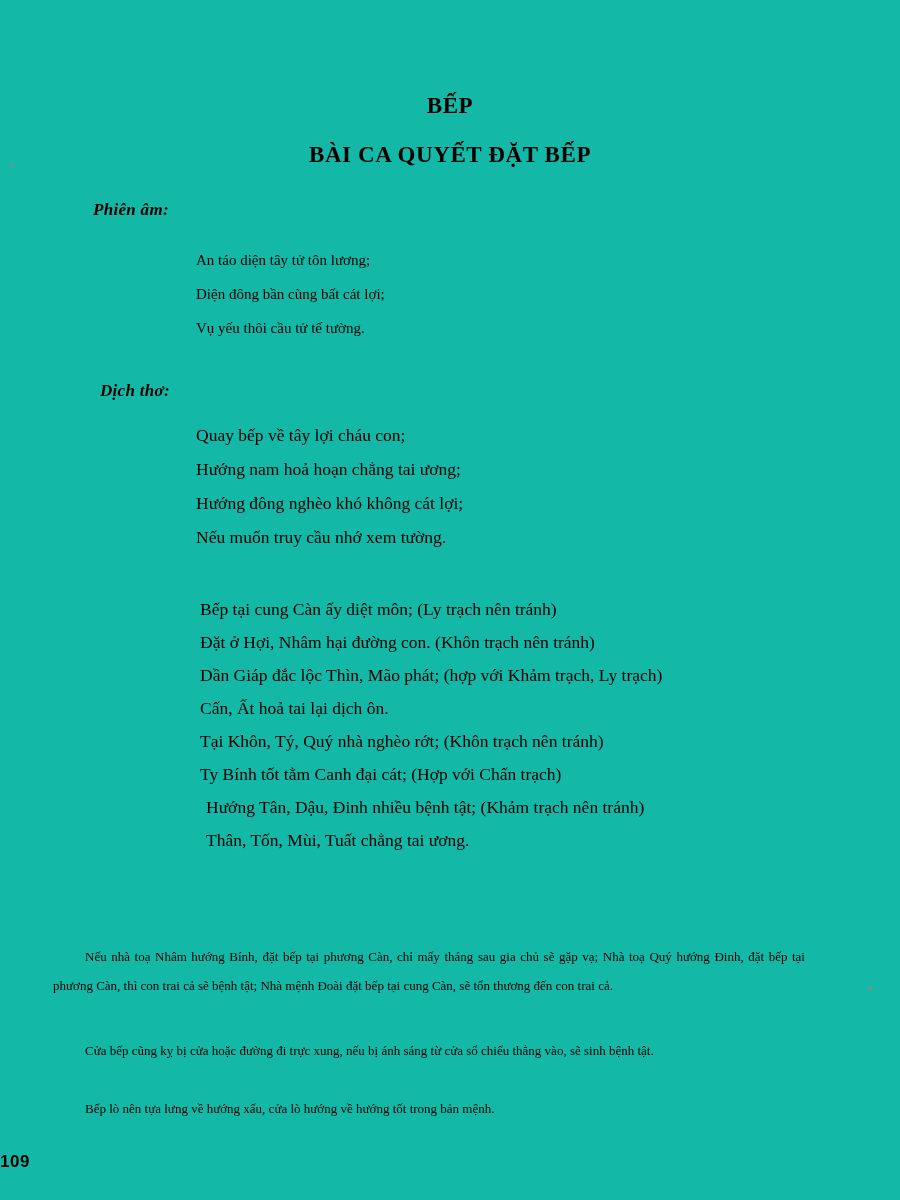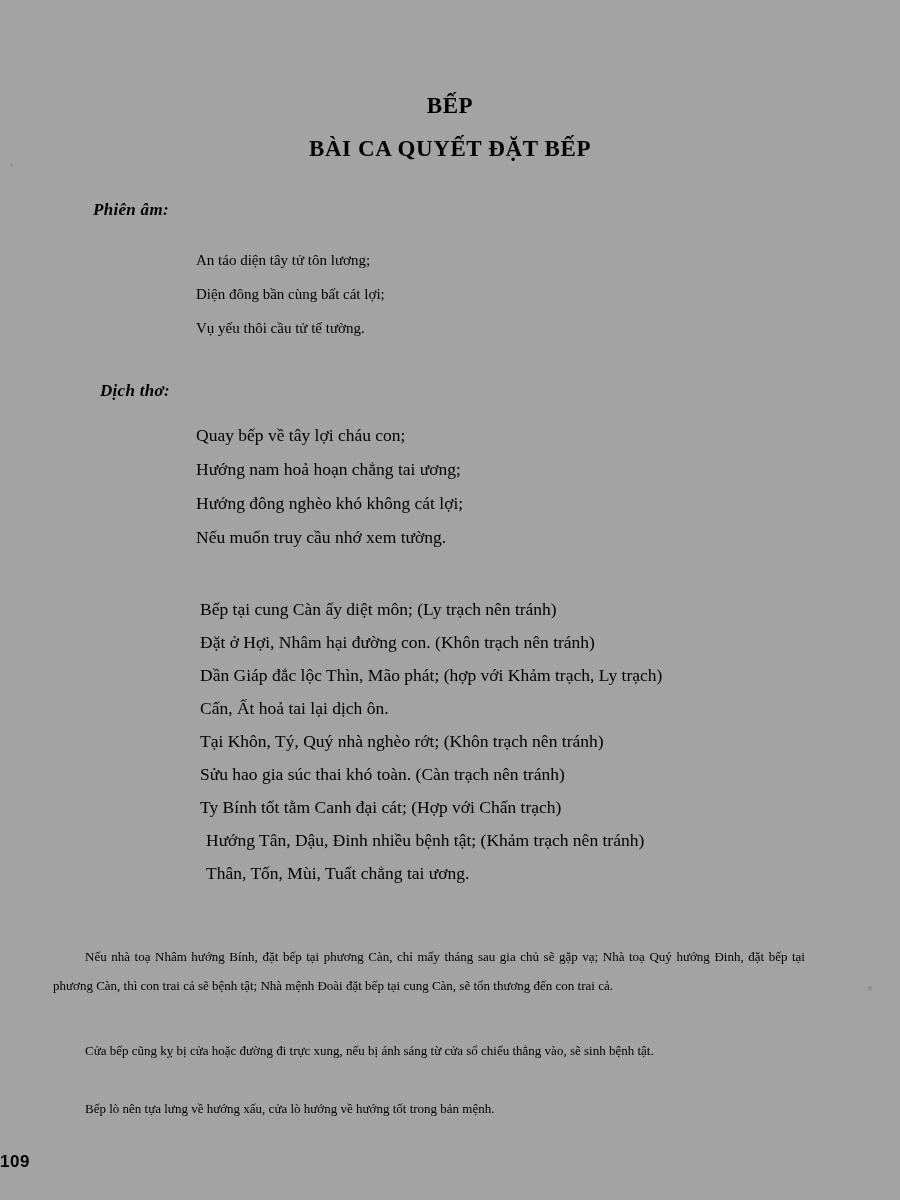--- a/index.html
+++ b/index.html
@@ -6,21 +6,21 @@
   html, body {
     margin: 0;
     padding: 0;
     background: #ffffff;
   }
   .page {
     position: relative;
     width: 900px;
     height: 1200px;
     margin: 0 auto;
-    background: #a3a3a3;
+    background: #14b8a6;
     color: #000000;
     font-family: "Liberation Serif", "DejaVu Serif", serif;
     overflow: hidden;
   }
 
   
   .title-block {
     position: absolute;
     top: 92px;
     left: 0;
@@ -32,21 +32,21 @@
     font-weight: bold;
     letter-spacing: 0.6px;
     line-height: 1.18;
     margin: 0;
   }
   .title-sub {
     font-size: 23px;
     font-weight: bold;
     letter-spacing: 0.6px;
     line-height: 1.18;
-    margin: 16px 0 0 0;
+    margin: 22px 0 0 0;
   }
 
   
   .section-label {
     position: absolute;
     font-size: 17px;
     font-weight: bold;
     font-style: italic;
     letter-spacing: 0.3px;
   }
@@ -163,21 +163,20 @@
     <li>Hướng đông nghèo khó không cát lợi;</li>
     <li>Nếu muốn truy cầu nhớ xem tường.</li>
   </ul>
 
   <ul class="verse verse-main">
     <li>Bếp tại cung Càn ấy diệt môn; (Ly trạch nên tránh)</li>
     <li>Đặt ở Hợi, Nhâm hại đường con. (Khôn trạch nên tránh)</li>
     <li>Dần Giáp đắc lộc Thìn, Mão phát; (hợp với Khảm trạch, Ly trạch)</li>
     <li>Cấn, Ất hoả tai lại dịch ôn.</li>
     <li>Tại Khôn, Tý, Quý nhà nghèo rớt; (Khôn trạch nên tránh)</li>
-    <li>Sửu hao gia súc thai khó toàn. (Càn trạch nên tránh)</li>
     <li>Ty Bính tốt tằm Canh đại cát; (Hợp với Chấn trạch)</li>
     <li class="indented">Hướng Tân, Dậu, Đinh nhiều bệnh tật; (Khảm trạch nên tránh)</li>
     <li class="indented">Thân, Tốn, Mùi, Tuất chẳng tai ương.</li>
   </ul>
 
   <p class="prose prose-1">Nếu nhà toạ Nhâm hướng Bính, đặt bếp tại phương Càn, chỉ mấy tháng sau gia chủ sẽ gặp vạ; Nhà toạ Quý hướng Đinh, đặt bếp tại phương Càn, thì con trai cả sẽ bệnh tật; Nhà mệnh Đoài đặt bếp tại cung Càn, sẽ tổn thương đến con trai cả.</p>
   <p class="prose prose-2">Cửa bếp cũng kỵ bị cửa hoặc đường đi trực xung, nếu bị ánh sáng từ cửa sổ chiếu thẳng vào, sẽ sinh bệnh tật.</p>
   <p class="prose prose-3">Bếp lò nên tựa lưng về hướng xấu, cửa lò hướng về hướng tốt trong bản mệnh.</p>
 
   <div class="page-number">109</div>

